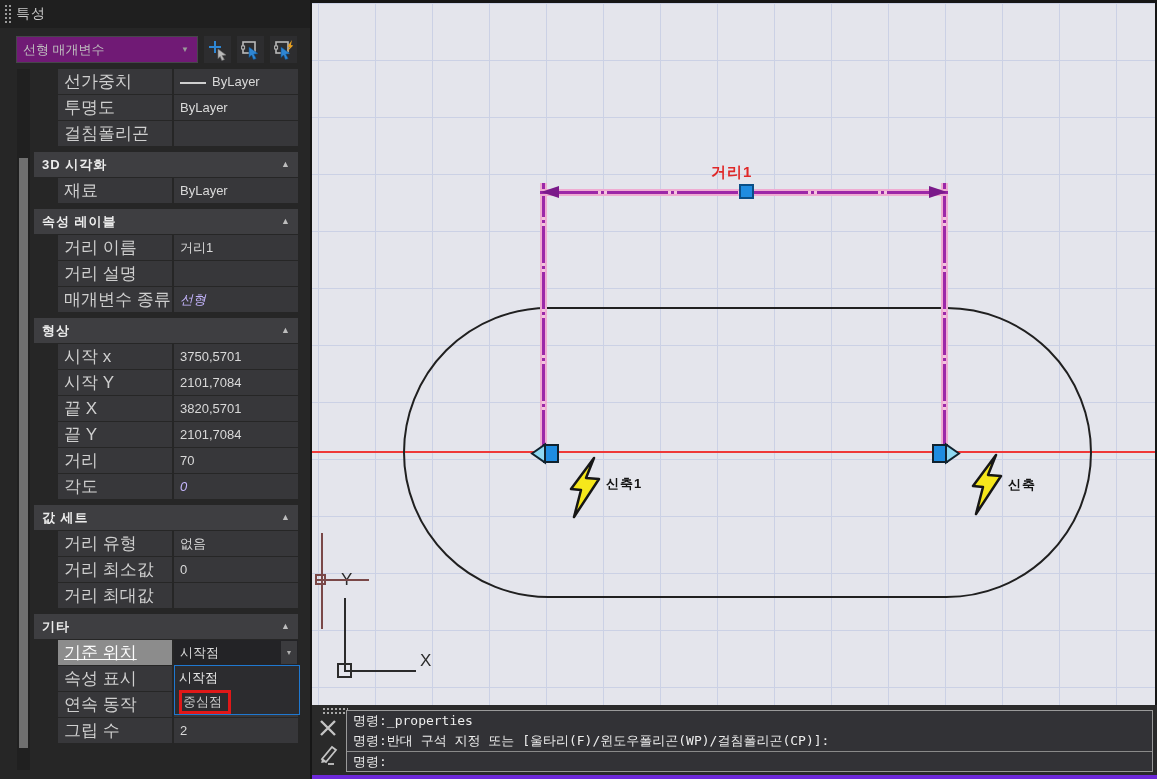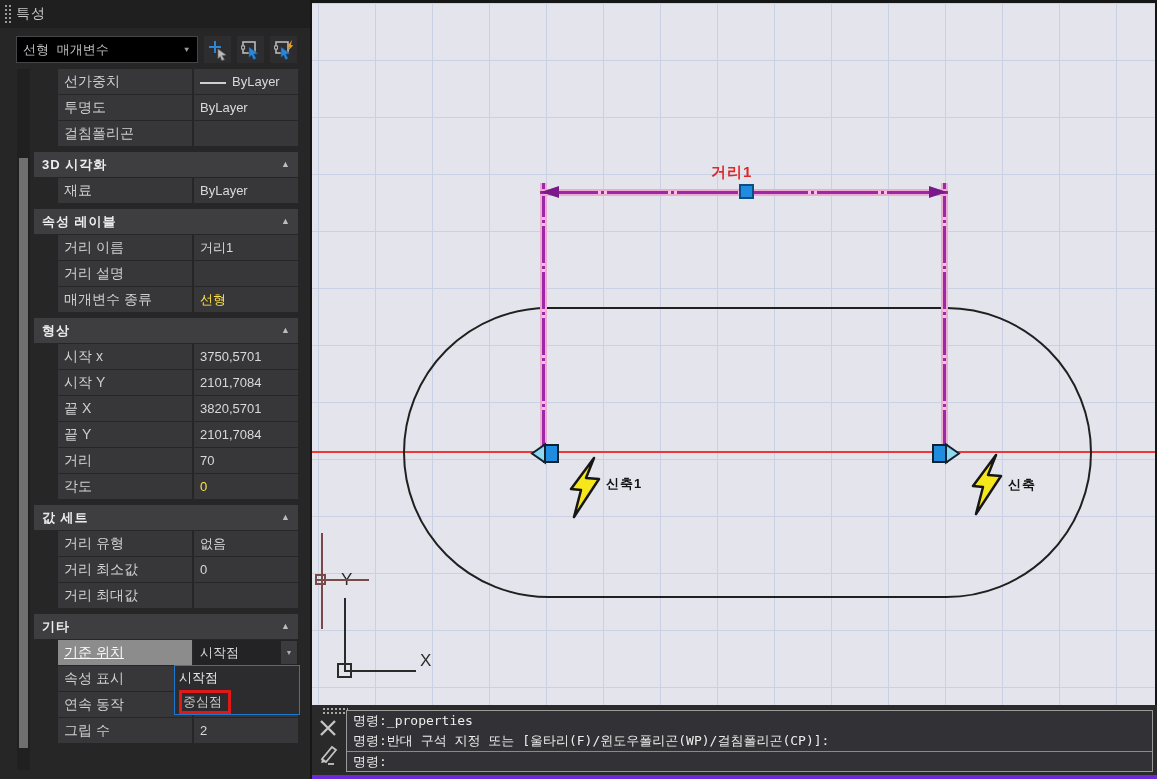--- a/index.html
+++ b/index.html
@@ -10,40 +10,40 @@
     font-family:"Liberation Sans","DejaVu Sans",sans-serif;
   }
   
   .palette{ position:absolute; left:0; top:0; width:310px; height:779px; background:#262626; }
   .p-titlebar{ position:relative; height:28px; background:#1f1f1f; display:flex; align-items:center; }
   .p-title{ color:#c9c9c9; font-size:14px; padding-left:16px; letter-spacing:1px; }
   .vgrip{ position:absolute; left:4px; top:4px; width:8px; height:21px;
     background-image:radial-gradient(#9a9a9a 1px, transparent 1.2px);
     background-size:4px 4px; }
   .p-toolbar{ display:flex; align-items:center; margin:8px 0 6px 16px; }
-  .p-select{ width:182px; height:27px; background:#000000; border:1px solid #46464a;
-    display:flex; align-items:center; color:#bfbfbf; font-size:13px; padding:0 6px;font-family:Liberation Mono, monospace; }
+  .p-select{ width:182px; height:27px; background:#701a75; border:1px solid #46464a;
+    display:flex; align-items:center; color:#bfbfbf; font-size:13px; padding:0 6px; }
   .p-select .sel-label{ flex:1; }
   .p-select .caret{ font-size:8px; color:#9a9a9a; padding-right:2px; }
   .p-iconbtn{ width:27px; height:27px; margin-left:6px; display:flex; align-items:center;
     justify-content:center; background:#2d2d2f; }
   .p-iconbtn:first-of-type{ margin-left:16px; }
   .p-body{ position:absolute; left:34px; top:69px; width:264px; display:flex; flex-direction:column; }
   .psec{ display:flex; flex-direction:column; margin-top:5px; }
   .psec.first{ margin-top:0; }
   .psec-h{ height:25px; margin-bottom:1px; background:#3e3e41; color:#ececec; font-size:13px;
     font-weight:bold; line-height:25px; padding:0 8px; display:flex; }
   .psec-h .h-label{ flex:1; letter-spacing:1px; }
   .psec-h .h-arrow{ font-size:9px; color:#bdbdbd; }
   .prow{ height:25px; margin:0 0 1px 24px; display:flex; background:#37373a; position:relative; }
-  .plabel{ width:136px; padding-left:6px; line-height:25px; font-size:14px; color:#cfcfcf;
+  .plabel{ width:116px; padding-left:6px; line-height:25px; font-size:17px; color:#cfcfcf;
     border-right:2px solid #262626; white-space:nowrap; overflow:hidden; }
   .pvalue{ flex:1; padding-left:6px; line-height:25px; font-size:13px; color:#d9d9d9;
     white-space:nowrap; overflow:hidden; }
-  .muted{ color:#fde047; }
+  .muted{ color:#c4b5fd;font-style:italic; }
   .line-glyph{ display:inline-block; width:26px; border-top:2px solid #cfcfcf;
     margin-right:6px; vertical-align:middle; }
   .plabel.selected{ background:#8c8c8c; color:#fbfbfb;text-decoration:underline; }
   .pvalue.combo{ background:#232326; display:flex; align-items:center; padding:0; }
   .pvalue.combo .combo-text{ flex:1; padding-left:6px; }
   .combo-btn{ width:16px; height:23px; margin:1px 1px 1px 0; background:#3b3b3e; color:#b0b0b0;
     font-size:7px; display:flex; align-items:center; justify-content:center; }
   .popup{ position:absolute; left:116px; top:25px; width:126px; background:#2c2c2f;
     border:1px solid #1f78d0; z-index:40; }
   .popup-item{ height:24px; line-height:24px; font-size:13px; color:#e6e6e6; padding-left:4px; }

